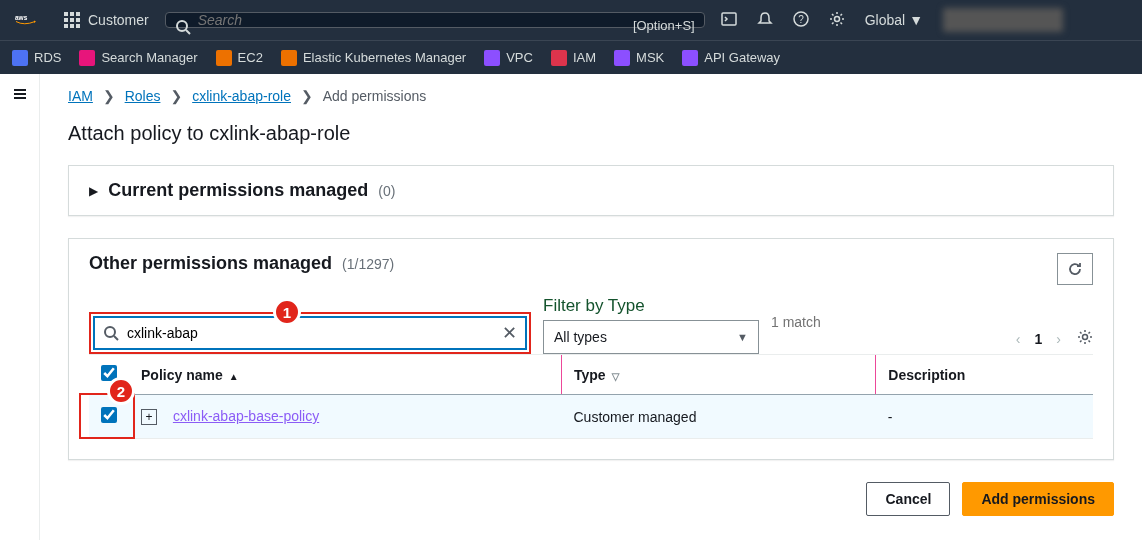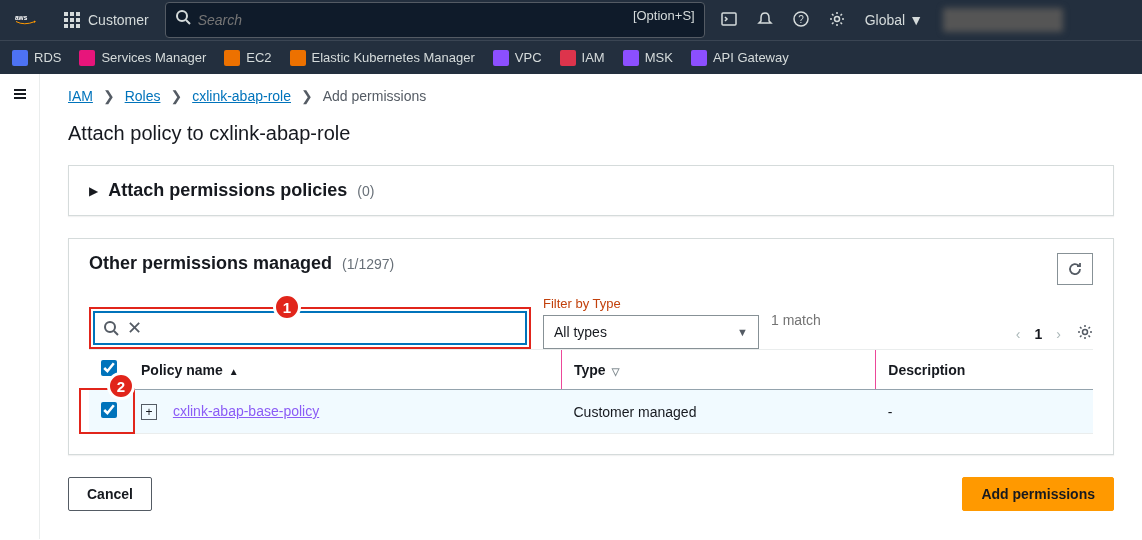--- a/index.html
+++ b/index.html
@@ -6,21 +6,21 @@
 body { font-family: "Amazon Ember", "Helvetica Neue", Arial, sans-serif; font-size: 14px; color: #16191f; background: #fff; }
 
 
 .top-nav { background: #232f3e; height: 40px; display: flex; align-items: center; padding: 0 12px; gap: 16px; }
 .aws-logo { color: #fff; display: flex; align-items: center; gap: 2px; }
 .aws-smile { width: 36px; height: 12px; }
 .services-menu { display: flex; align-items: center; gap: 8px; color: #d5dbdb; cursor: pointer; }
 .grid-icon { display: grid; grid-template-columns: repeat(3,4px); grid-template-rows: repeat(3,4px); gap: 2px; }
 .grid-icon span { background: #d5dbdb; width: 4px; height: 4px; }
 .search-wrap { flex: 1; max-width: 540px; position: relative; }
-.search-input { width: 100%; height: 36px; background: #0f1b2a; border: 1px solid #545b64; border-radius: 4px; color: #d5dbdb; padding: 0 90px 0 32px; font-style: italic; font-size: 14px; }
+.search-input { width: 100%; height: 16px; background: #0f1b2a; border: 1px solid #545b64; border-radius: 4px; color: #d5dbdb; padding: 0 90px 0 32px; font-style: italic; font-size: 14px; }
 .search-icon-wrap { position: absolute; left: 10px; top: 7px; color: #d5dbdb; }
 .search-shortcut { position: absolute; right: 10px; top: 6px; color: #d5dbdb; font-size: 13px; }
 .top-icons { display: flex; gap: 20px; align-items: center; color: #d5dbdb; }
 .top-icons > * { cursor: pointer; }
 .region-sel { display: flex; align-items: center; gap: 4px; color: #d5dbdb; cursor: pointer; text-align: center; }
 .account-blur { width: 120px; height: 24px; background: #555; filter: blur(3px); border-radius: 2px; }
 
 
 .service-bar { background: #232f3e; height: 34px; border-top: 1px solid #3a4553; display: flex; align-items: center; padding: 0 12px; gap: 18px; }
 .svc-item { display: flex; align-items: center; gap: 6px; color: #d5dbdb; font-size: 13px; cursor: pointer; }
@@ -51,21 +51,21 @@
 .toolbar-row { display: flex; align-items: flex-end; gap: 12px; margin: 8px 0 0 0; }
 
 .filter-wrap { position: relative; border: 2px solid #e1251b; padding: 2px; }
 .filter-inner { display: flex; align-items: center; border: 2px solid #0073bb; height: 34px; width: 434px; padding: 0 8px; gap: 8px; background: #fff; }
 .filter-inner input { border: none; outline: none; flex: 1; font-size: 14px; }
 .clear-x { font-size: 18px; color: #545b64; cursor: pointer; }
 
 .callout-badge { position: absolute; width: 28px; height: 28px; border-radius: 50%; background: #e1251b; border: 3px solid #fff; color: #fff; font-weight: 700; display: flex; align-items: center; justify-content: center; font-size: 15px; z-index: 5; }
 
 .type-filter { display: flex; flex-direction: column; gap: 4px; }
-.type-filter label { font-size: 13px; color: #c2410c; }
+.type-filter label { font-size: 17px; color: #14532d; }
 .select-box { height: 34px; width: 216px; border: 1px solid #879196; display: flex; align-items: center; justify-content: space-between; padding: 0 10px; cursor: pointer; background: #fff; }
 .select-box .tri { color: #545b64; font-size: 11px; }
 
 .match-text { align-self: center; margin-bottom: 6px; color: #737373; }
 
 .right-controls { margin-left: auto; display: flex; align-items: center; gap: 16px; margin-bottom: 6px; }
 .pager { display: flex; align-items: center; gap: 14px; color: #545b64; }
 .pager .pg-btn { color: #aab7b8; cursor: default; }
 .pager .pg-num { color: #16191f; font-weight: 600; }
 .gear-btn { color: #545b64; cursor: pointer; }
@@ -80,21 +80,21 @@
 .tbl td { padding: 12px; border-bottom: 1px solid #eaeded; vertical-align: middle; }
 .tbl tr.row-sel td { background: #f1faff; }
 .chk { width: 16px; height: 16px; accent-color: #0073bb; cursor: pointer; }
 .policy-link { color: #8b5cf6; text-decoration: underline; cursor: pointer; }
 .expand-box { width: 16px; height: 16px; border: 1px solid #545b64; display: inline-flex; align-items: center; justify-content: center; font-size: 12px; cursor: pointer; margin-right: 12px; }
 
 .row-highlight { position: relative; }
 .row-highlight::before { content: ""; position: absolute; left: -10px; top: -2px; width: 52px; height: 42px; border: 2px solid #e1251b; pointer-events: none; }
 
 
-.footer-btns { display: flex; justify-content: space-between; gap: 12px; margin-top: 8px; }
+.footer-btns { display: flex; justify-content: flex-end; gap: 12px; margin-top: 8px; }
 .btn { height: 34px; padding: 0 18px; font-size: 14px; font-weight: 700; cursor: pointer; border-radius: 2px; }
 .btn-secondary { background: #fff; border: 1px solid #545b64; color: #16191f; }
 .btn-primary { background: #ff9900; border: 1px solid #ff9900; color: #16191f; }
 
 svg.icon { width: 16px; height: 16px; }
 </style>
 </head>
 <body>
 
 <div class="top-nav">
@@ -153,21 +153,21 @@
   </div>
 </div>
 
 <div class="service-bar" id="service-bar">
     <div class="svc-item">
       <div class="svc-icon" style="background: rgb(77, 114, 243);"></div>
       <span>RDS</span>
     </div>
     <div class="svc-item">
       <div class="svc-icon" style="background: rgb(231, 21, 123);"></div>
-      <span>Services Manager</span>
+      <span>Search Manager</span>
     </div>
     <div class="svc-item">
       <div class="svc-icon" style="background: rgb(237, 113, 0);"></div>
       <span>EC2</span>
     </div>
     <div class="svc-item">
       <div class="svc-icon" style="background: rgb(237, 113, 0);"></div>
       <span>Elastic Kubernetes Manager</span>
     </div>
     <div class="svc-item">
@@ -209,21 +209,21 @@
       <a>cxlink-abap-role</a>
       <span class="chev">❯</span>
       <span class="current">Add permissions</span>
     </div>
 
     <h1 class="page-title">Attach policy to cxlink-abap-role</h1>
 
     <div class="panel">
       <div class="panel-head">
         <span class="caret">▶</span>
-        <span class="panel-title">Attach permissions policies</span>
+        <span class="panel-title">Current permissions managed</span>
         <span class="panel-count">(0)</span>
       </div>
     </div>
 
     <div class="panel" style="position:relative">
       <div class="panel-head">
         <span class="panel-title">Other permissions managed</span>
         <span class="panel-count">(1/1297)</span>
       </div>
       <div class="refresh-btn">
@@ -235,20 +235,21 @@
 
       <div class="panel-body">
         <div class="toolbar-row">
           <div class="filter-wrap">
             <div class="callout-badge" style="top:-16px; left:182px">1</div>
             <div class="filter-inner">
               <svg class="icon" viewBox="0 0 16 16">
                   <circle cx="7" cy="7" r="5" stroke="#545b64" stroke-width="2" fill="none"></circle>
                   <line x1="11" y1="11" x2="15" y2="15" stroke="#545b64" stroke-width="2"></line>
                 </svg>
+              <input value="cxlink-abap" style="">
               <span class="clear-x">✕</span>
             </div>
           </div>
 
           <div class="type-filter">
             <label>Filter by Type</label>
             <div class="select-box">
               <span>All types</span>
               <span class="tri">▼</span>
             </div>

